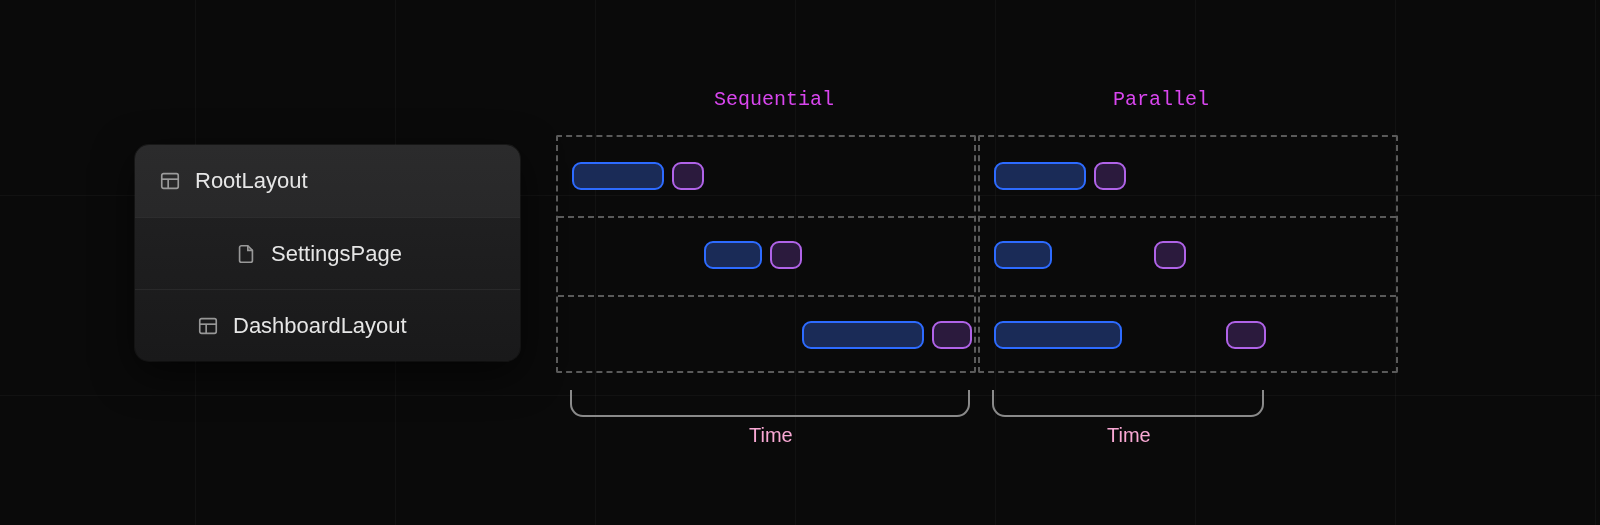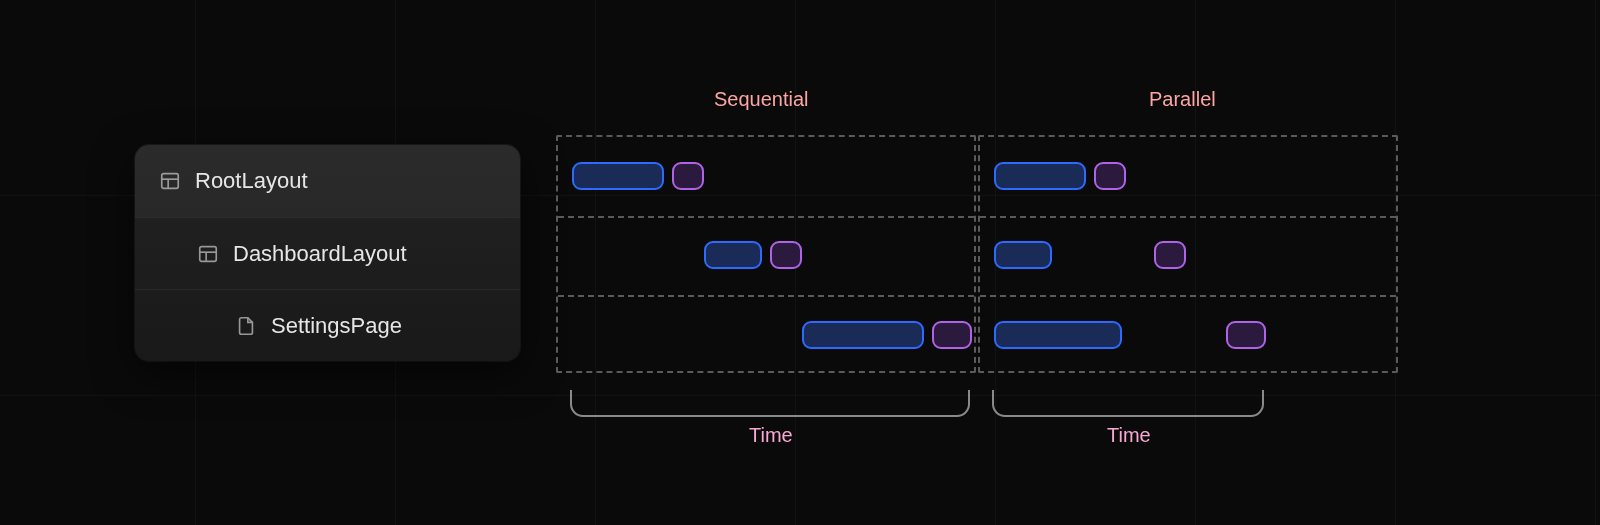--- a/index.html
+++ b/index.html
@@ -31,23 +31,23 @@
     .tree-row {
       height: 72px;
       display: flex; align-items: center;
       padding: 0 24px;
       border-top: 1px solid rgba(255,255,255,0.06);
       font-size: 22px; color: #e6e6e6;
     }
     .tree-row:first-child { border-top: none; background: rgba(255,255,255,0.04); align-items: center; }
     .tree-icon { display:inline-flex; align-items:center; justify-content:center; width:22px; height:22px; margin-right:14px; opacity:.7 }
 
-    .headers { position:absolute; top: 88px; font-size:20px; color:#fca5a5; }
+    .headers { position:absolute; top: 88px; font-size:20px; color:#d946ef;font-family:Liberation Mono, monospace; }
     .header-seq { left: 714px; }
-    .header-par { left: 1149px; }
+    .header-par { left: 1113px; }
 
     .grid-box {
       position:absolute;
       border: 2px dashed #5a5a5a;
       border-radius: 2px;
     }
     .row-line { position:absolute; left:0; right:0; border-top:2px dashed #5a5a5a; }
 
     .blue-pill {
       position:absolute; height:28px; border-radius:9px;
@@ -73,38 +73,38 @@
     <div class="tree-row" style="padding-left:24px">
       <span class="tree-icon">
         <svg viewBox="0 0 24 24" fill="none" stroke="#ccc" stroke-width="1.8">
             <rect x="3" y="4" width="18" height="16" rx="2"></rect>
             <line x1="3" y1="10" x2="21" y2="10"></line>
             <line x1="10" y1="10" x2="10" y2="20"></line>
           </svg>
       </span>
       <span>RootLayout</span>
     </div>
+    <div class="tree-row" style="padding-left:100px">
+      <span class="tree-icon">
+        <svg viewBox="0 0 24 24" fill="none" stroke="#ccc" stroke-width="1.8">
+            <path d="M14 3H7a2 2 0 0 0-2 2v14a2 2 0 0 0 2 2h10a2 2 0 0 0 2-2V8z"></path>
+            <path d="M14 3v5h5"></path>
+          </svg>
+      </span>
+      <span>SettingsPage</span>
+    </div>
     <div class="tree-row" style="padding-left:62px">
       <span class="tree-icon">
         <svg viewBox="0 0 24 24" fill="none" stroke="#ccc" stroke-width="1.8">
             <rect x="3" y="4" width="18" height="16" rx="2"></rect>
             <line x1="3" y1="10" x2="21" y2="10"></line>
             <line x1="10" y1="10" x2="10" y2="20"></line>
           </svg>
       </span>
       <span>DashboardLayout</span>
-    </div>
-    <div class="tree-row" style="padding-left:100px">
-      <span class="tree-icon">
-        <svg viewBox="0 0 24 24" fill="none" stroke="#ccc" stroke-width="1.8">
-            <path d="M14 3H7a2 2 0 0 0-2 2v14a2 2 0 0 0 2 2h10a2 2 0 0 0 2-2V8z"></path>
-            <path d="M14 3v5h5"></path>
-          </svg>
-      </span>
-      <span>SettingsPage</span>
     </div>
   </div>
 
   <div class="headers header-seq">Sequential</div>
   <div class="headers header-par">Parallel</div>
 
   <div class="grid-box" style="left:556px; top:135px; width:420px; height:238px;">
     <div class="row-line" style="top:79px"></div>
     <div class="row-line" style="top:158px"></div>
 

